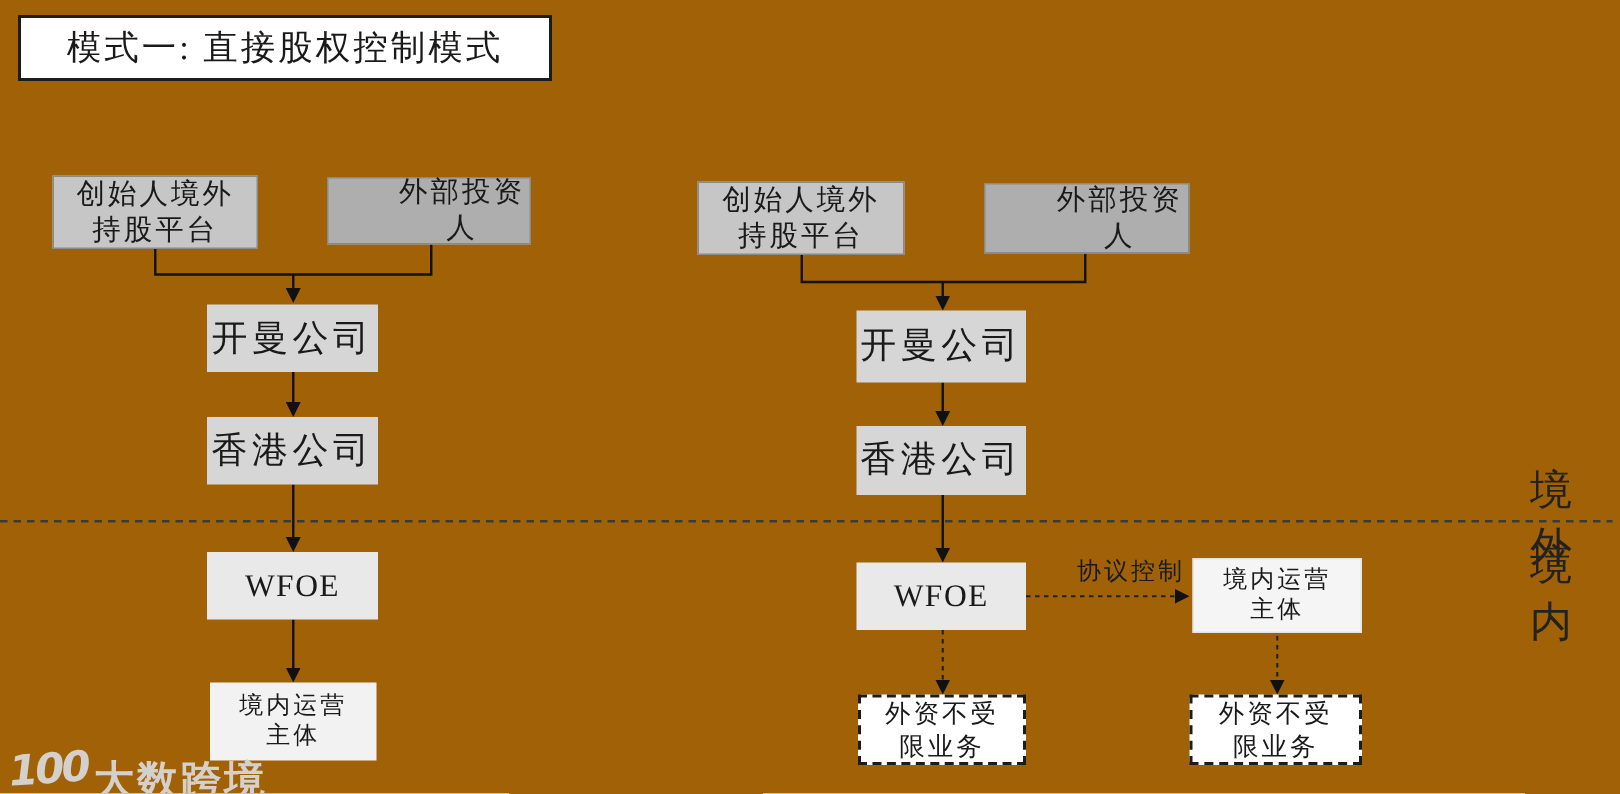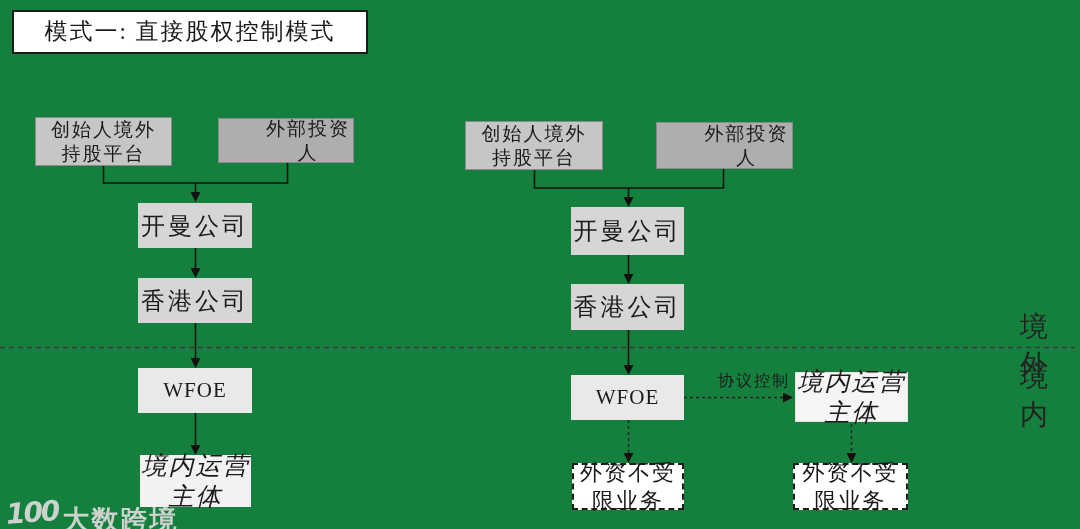--- a/index.html
+++ b/index.html
@@ -1,29 +1,29 @@
 <!DOCTYPE html>
 <html><head>
 <meta charset="utf-8">
 <style>
   html,body{margin:0;padding:0;background:#fff;}
-  #canvas{position:relative;width:1080px;height:529px;background:#15803d;overflow:hidden;
+  #canvas{position:relative;width:1080px;height:529px;background:#a16207;overflow:hidden;
           font-family:"Liberation Serif","DejaVu Serif",serif;color:#1a1a1a;}
   #wires{position:absolute;left:0;top:0;width:1080px;height:529px;pointer-events:none;}
   .box{position:absolute;display:flex;align-items:center;justify-content:center;
        text-align:center;white-space:pre-line;box-sizing:border-box;line-height:1.25;}
   .title-box{border:2px solid #1c1c1c;background:#fff;font-size:23px;letter-spacing:2px;}
   .lvl-top{border:1px solid #8a8a8a;font-size:19px;letter-spacing:2px;}
   .founder{background:#c6c6c6;}
   .investor{background:#aeaeae;padding-left:44px;}
   .lvl-mid{background:#d6d6d6;font-size:24px;letter-spacing:3px;}
   .lvl-wfoe{background:#e9e9e9;font-size:21px;letter-spacing:1px;}
-  .lvl-dom{background:#f2f2f2;font-size:25px;letter-spacing:2px;font-style:italic;}
+  .lvl-dom{background:#f2f2f2;font-size:16px;letter-spacing:2px;}
   .dom-r{background:#f5f5f5;border:1px solid #e3e3e3;}
-  .dashed-box{background:#fff;border:2px dashed #1c1c1c;font-size:22px;letter-spacing:2px;}
+  .dashed-box{background:#fff;border:2px dashed #1c1c1c;font-size:17px;letter-spacing:2px;}
   .edge-label{position:absolute;font-size:16px;letter-spacing:2px;text-align:right;}
   .region-label{position:absolute;font-size:28px;letter-spacing:9px;color:#222;margin-left:12px;}
   .watermark{position:absolute;left:6px;top:486px;display:flex;align-items:center;gap:4px;
              color:#d7d7d7;font-family:"DejaVu Sans","Liberation Sans",sans-serif;
              font-weight:bold;opacity:.95;}
   .wm-logo{font-size:28px;font-style:italic;letter-spacing:-2px;transform:rotate(-4deg);}
   .wm-brand{font-size:27px;letter-spacing:2px;margin-top:16px;}
 </style>
 </head>
 <body>

